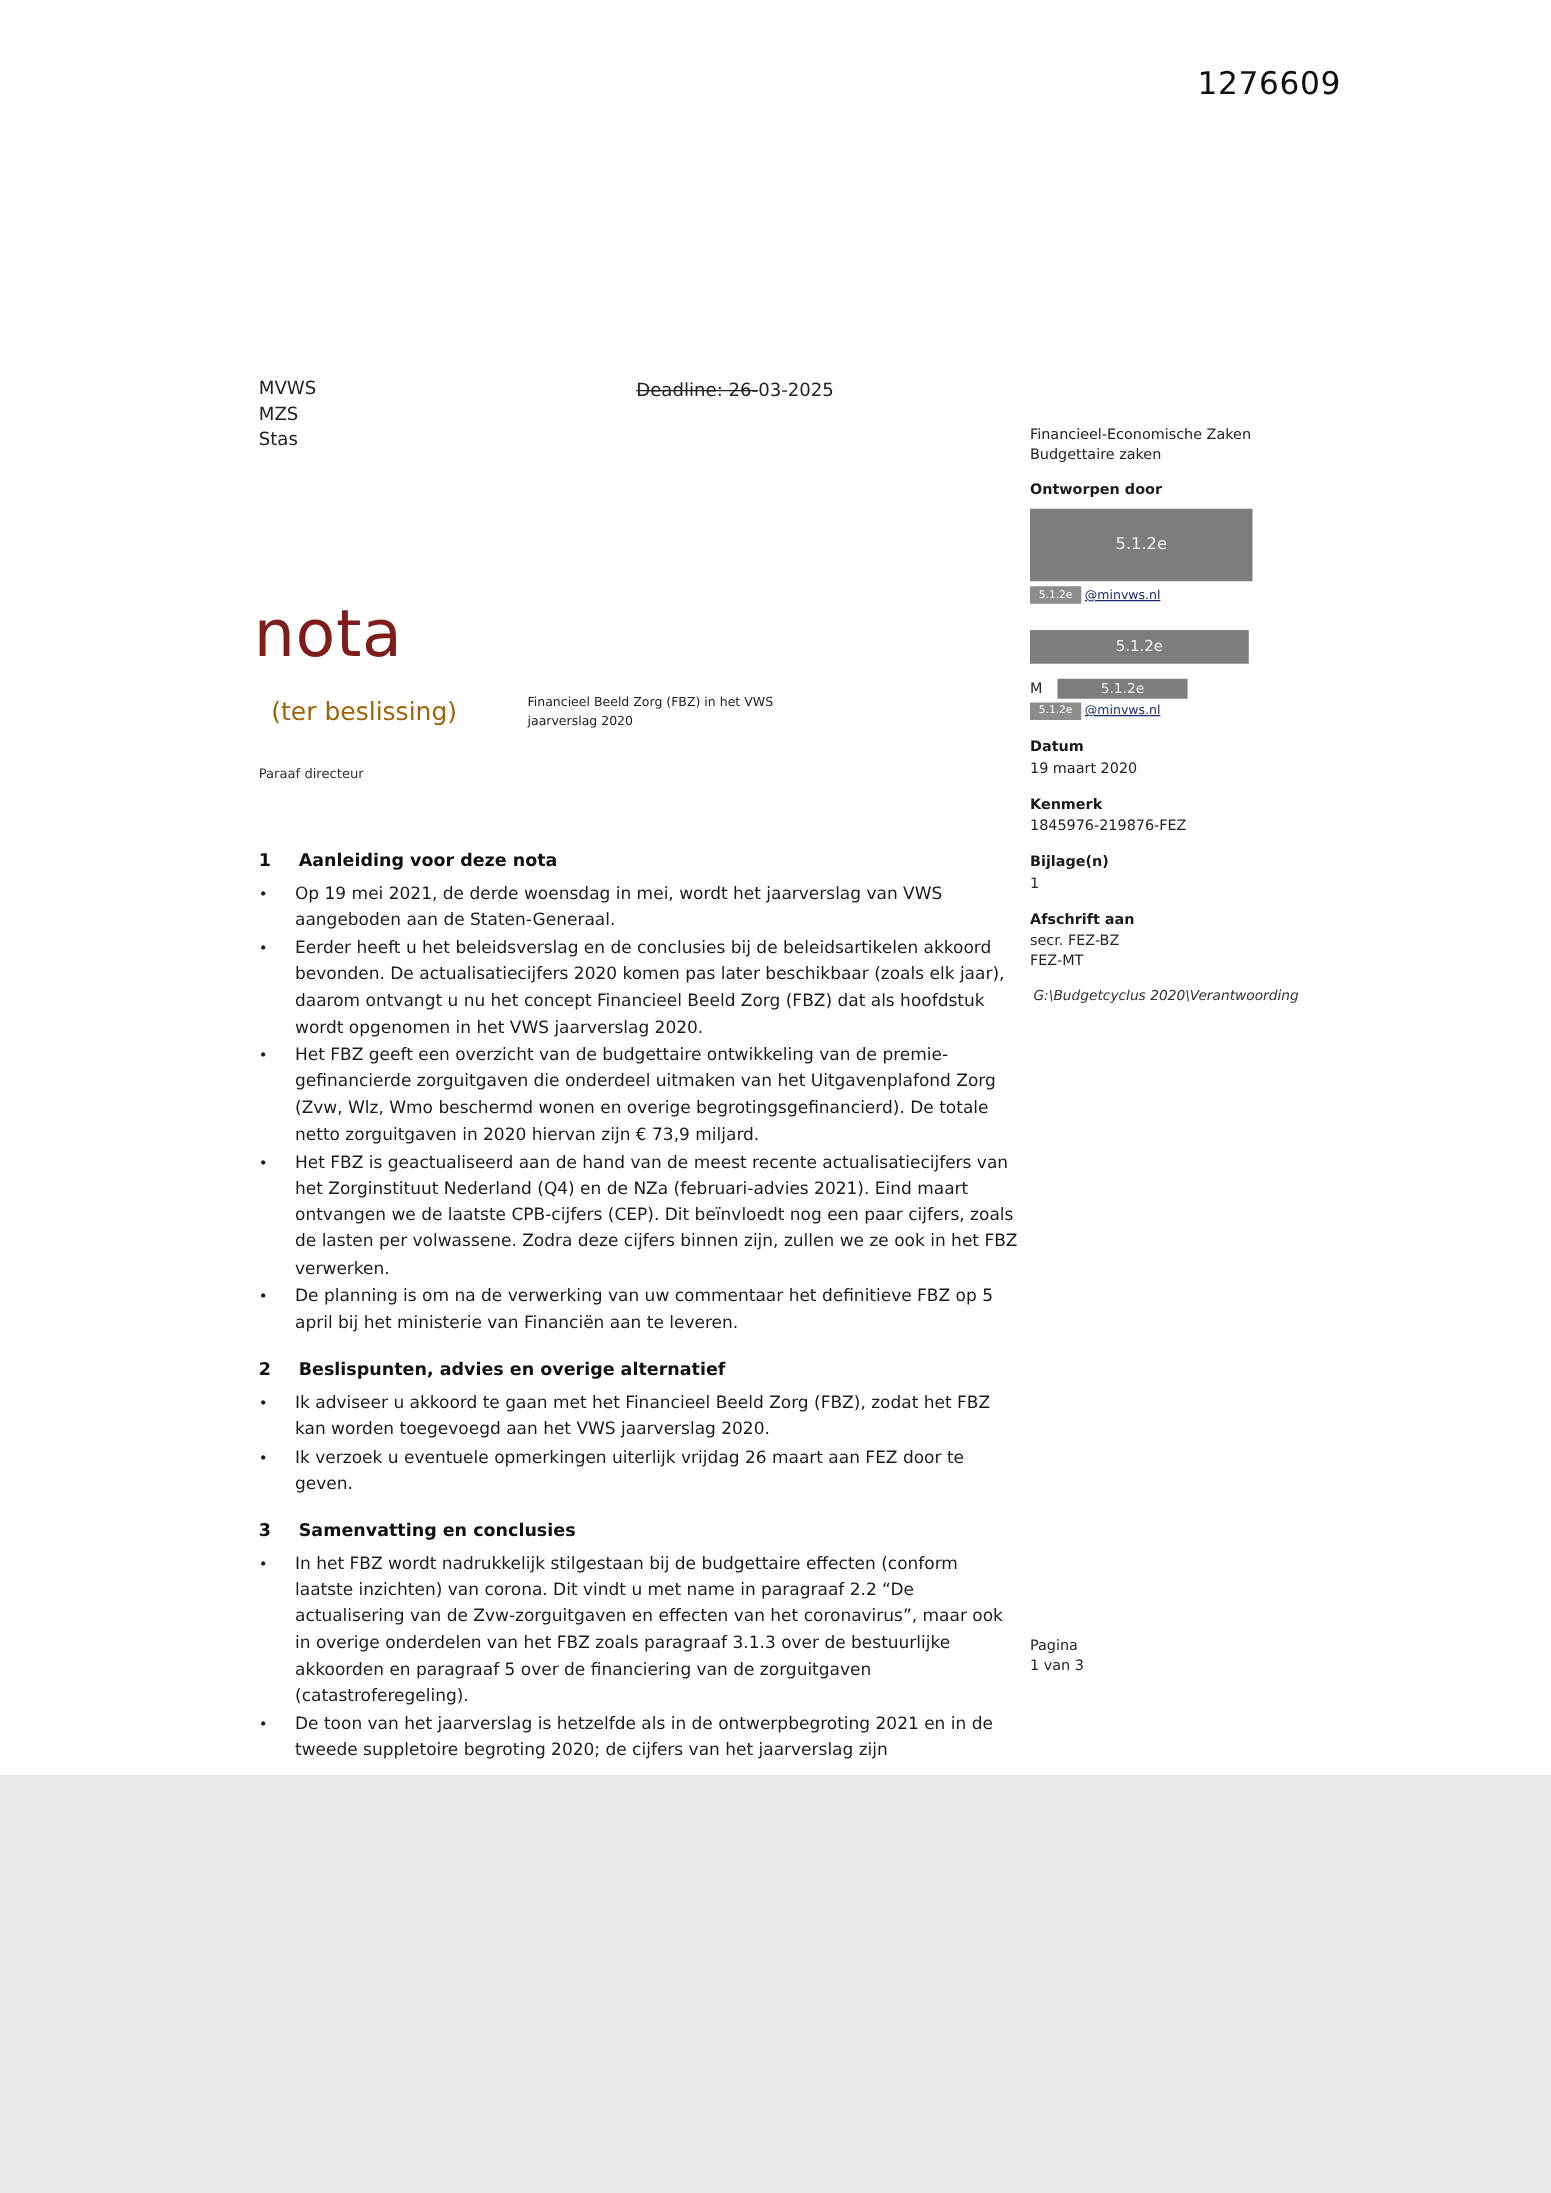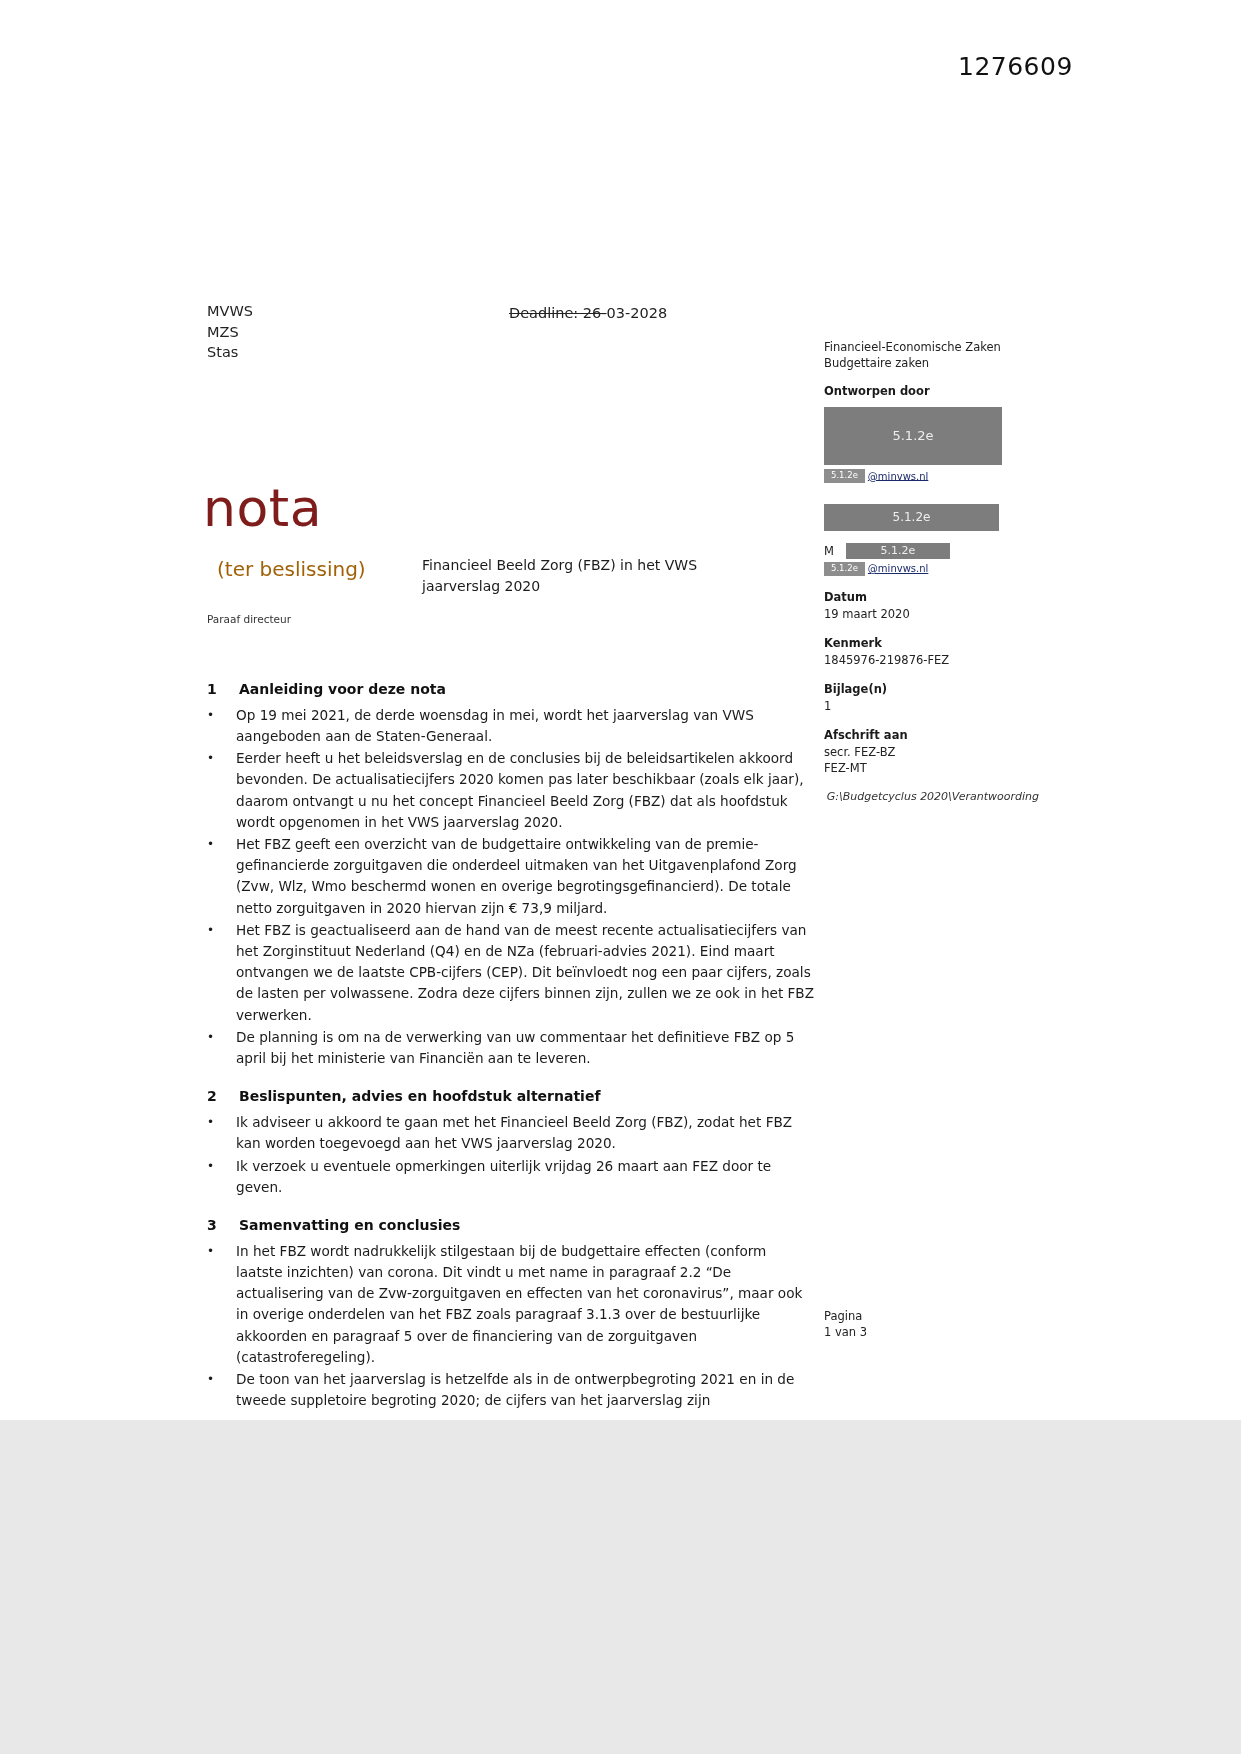--- a/index.html
+++ b/index.html
@@ -139,21 +139,21 @@
     position: absolute;
     left: 217px;
     top: 557px;
     font-size: 20px;
     color: #a16207;
   }
   .subject {
     position: absolute;
     left: 422px;
     top: 555px;
-    font-size: 14px;
+    font-size: 10px;
     line-height: 1.5;
     color: #1b1b1b;
   }
   .paraaf {
     position: absolute;
     left: 207px;
     top: 613px;
     font-size: 10.5px;
     color: #333;
   }
@@ -208,21 +208,21 @@
   <div class="doc-number">1276609</div>
 
 
   <div class="addressees">
     <div>MVWS</div>
     <div>MZS</div>
     <div>Stas</div>
   </div>
 
   <div class="deadline">
-    <span class="struck">Deadline: 26-</span><span>03-2028</span>
+    <span class="struck">Deadline: 26-</span><span>03-2025</span>
   </div>
 
   <div class="sidebar">
     <div>Financieel-Economische Zaken</div>
     <div>Budgettaire zaken</div>
 
     <div class="label">Ontworpen door</div>
 
     <div class="redact-lg">
       <span>5.1.2e</span>
@@ -293,21 +293,21 @@
       </div>
       <div class="bullet">
         <span class="bullet-marker">•</span>
         <span class="bullet-text">De planning is om na de verwerking van uw commentaar het definitieve FBZ op 5 april bij het ministerie van Financiën aan te leveren.</span>
       </div>
     </div>
 
     <div class="section">
       <div class="section-heading">
         <span class="section-number">2</span>
-        <span>Beslispunten, advies en hoofdstuk alternatief</span>
+        <span>Beslispunten, advies en overige alternatief</span>
       </div>
       <div class="bullet">
         <span class="bullet-marker">•</span>
         <span class="bullet-text">Ik adviseer u akkoord te gaan met het Financieel Beeld Zorg (FBZ), zodat het FBZ kan worden toegevoegd aan het VWS jaarverslag 2020.</span>
       </div>
       <div class="bullet">
         <span class="bullet-marker">•</span>
         <span class="bullet-text">Ik verzoek u eventuele opmerkingen uiterlijk vrijdag 26 maart aan FEZ door te geven.</span>
       </div>
     </div>

